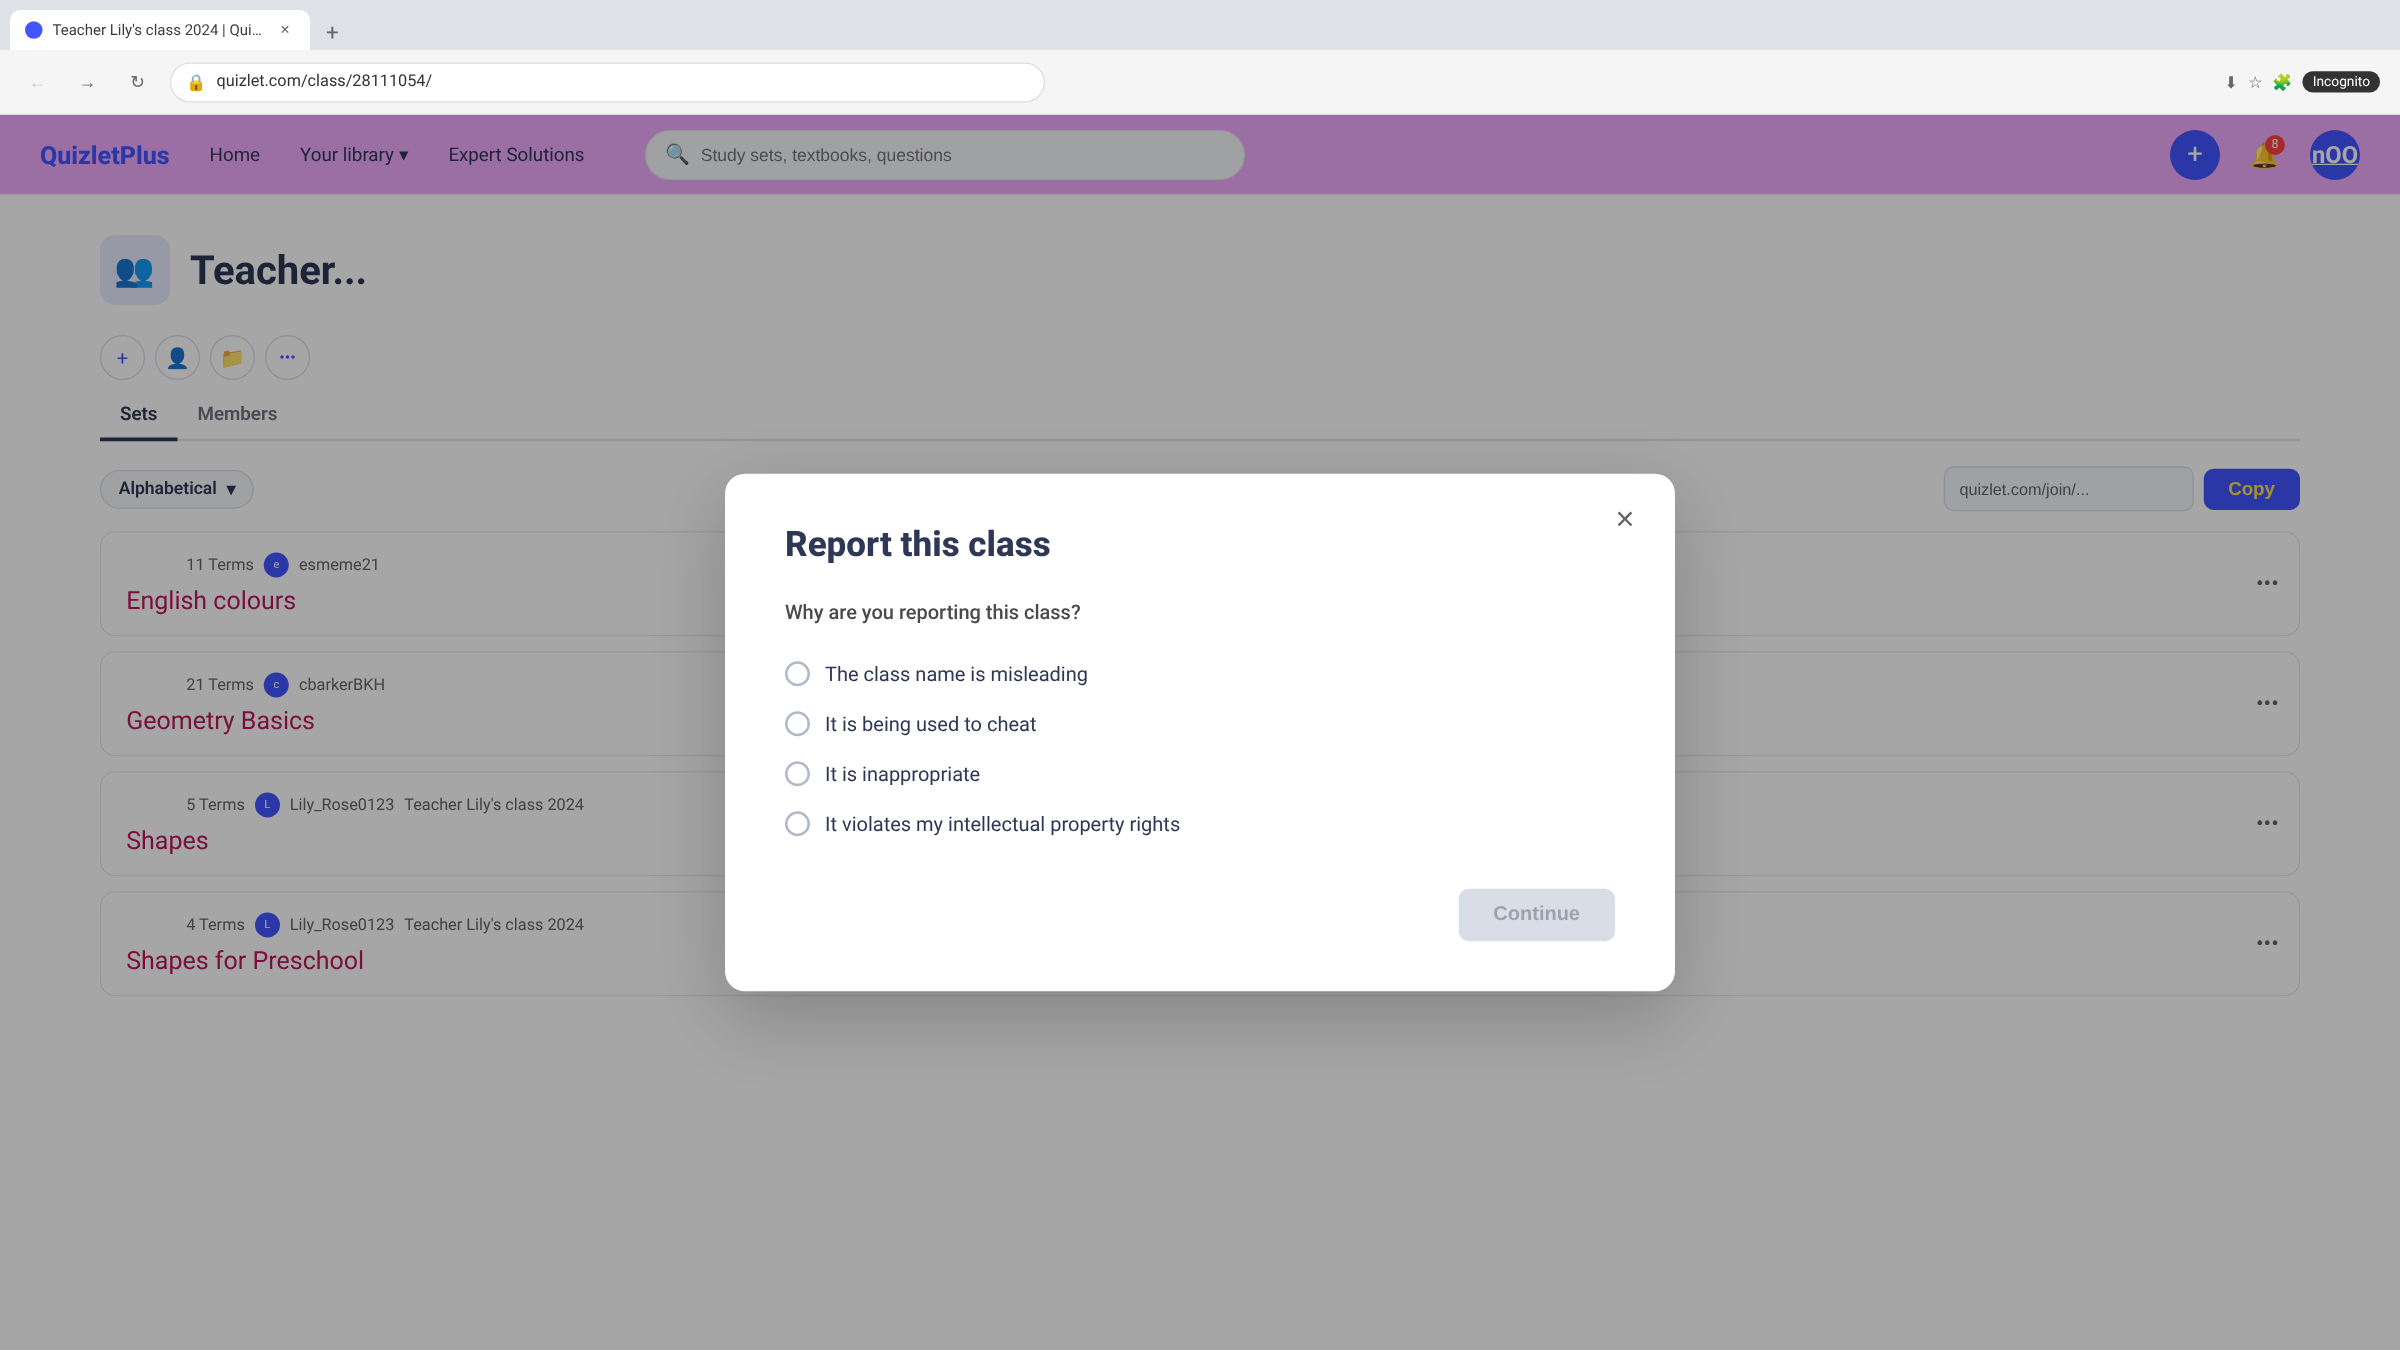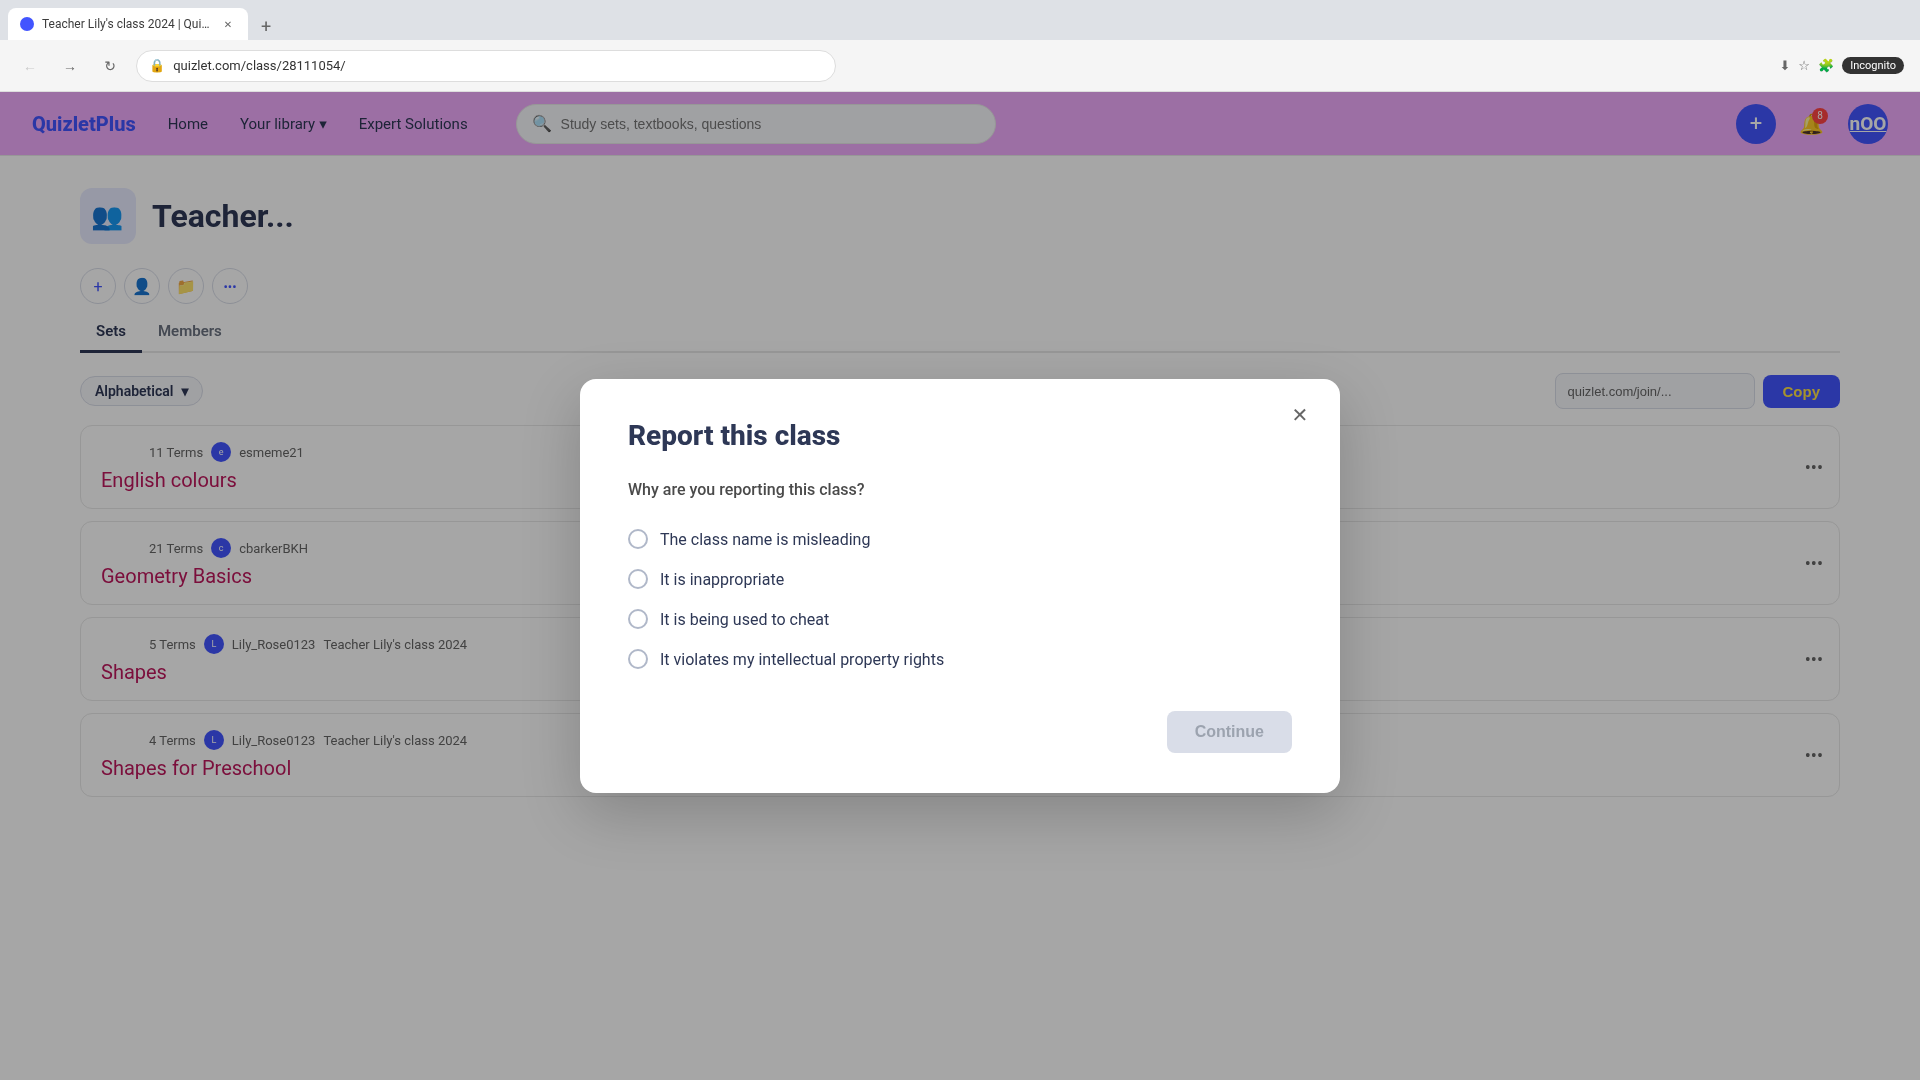--- a/index.html
+++ b/index.html
@@ -614,26 +614,26 @@
         <div class="modal-title">Report this class</div>
         <div class="modal-question">Why are you reporting this class?</div>
 
         <div class="radio-option">
           <div class="radio-circle"></div>
           <span class="radio-label">The class name is misleading</span>
         </div>
 
         <div class="radio-option">
           <div class="radio-circle"></div>
-          <span class="radio-label">It is inappropriate</span>
+          <span class="radio-label">It is being used to cheat</span>
         </div>
 
         <div class="radio-option">
           <div class="radio-circle"></div>
-          <span class="radio-label">It is being used to cheat</span>
+          <span class="radio-label">It is inappropriate</span>
         </div>
 
         <div class="radio-option">
           <div class="radio-circle"></div>
           <span class="radio-label">It violates my intellectual property rights</span>
         </div>
 
         <div class="modal-footer">
           <button class="continue-btn">Continue</button>
         </div>

